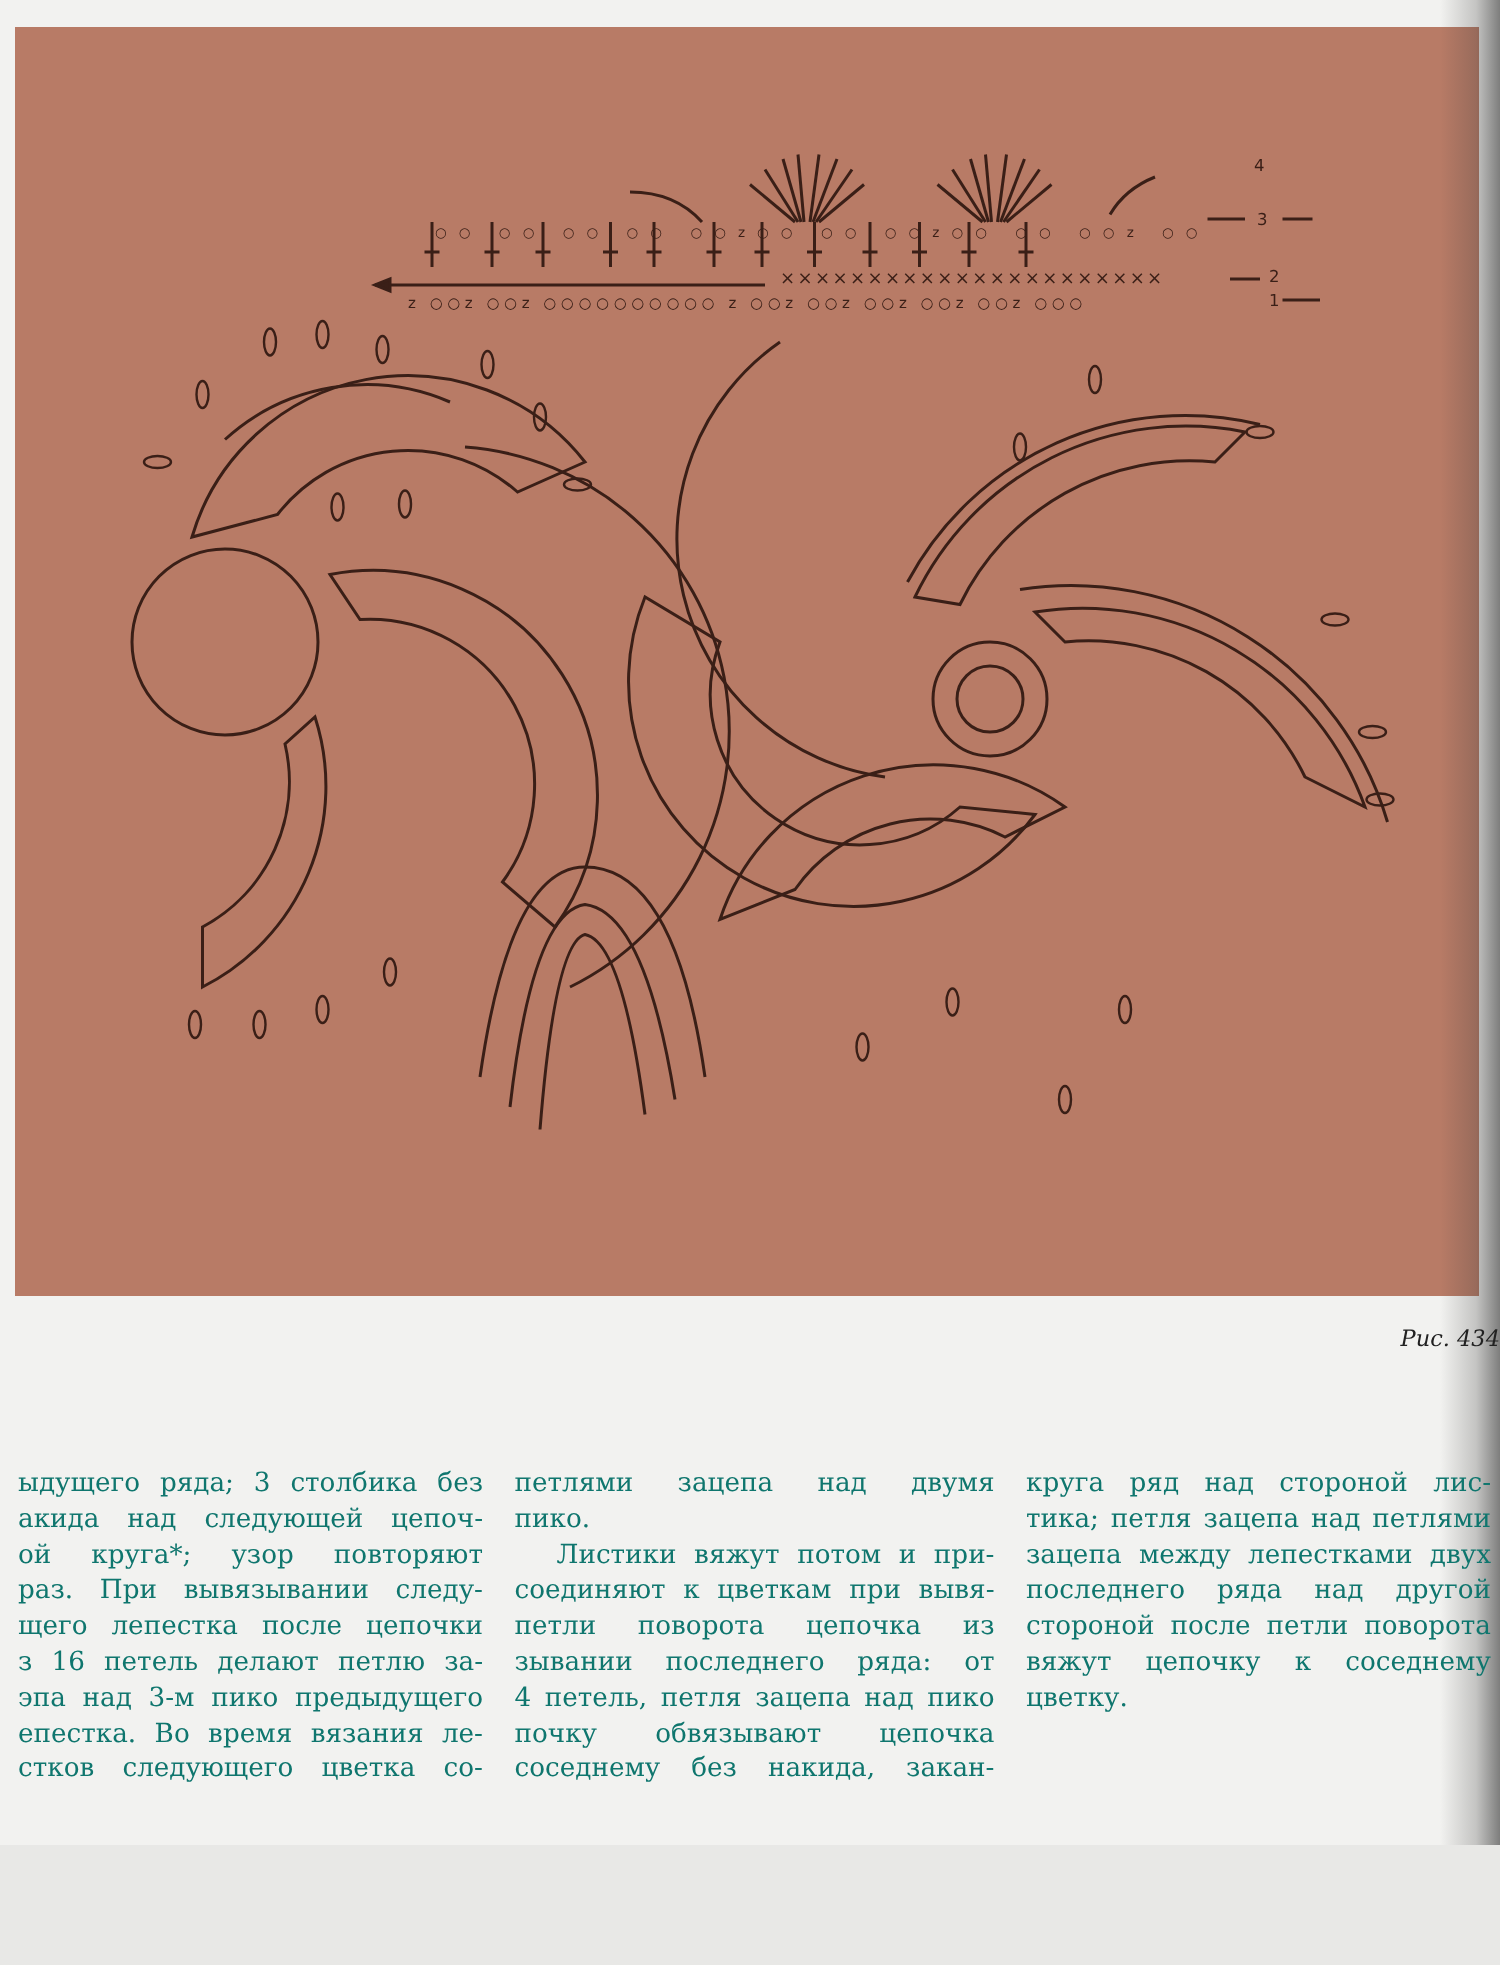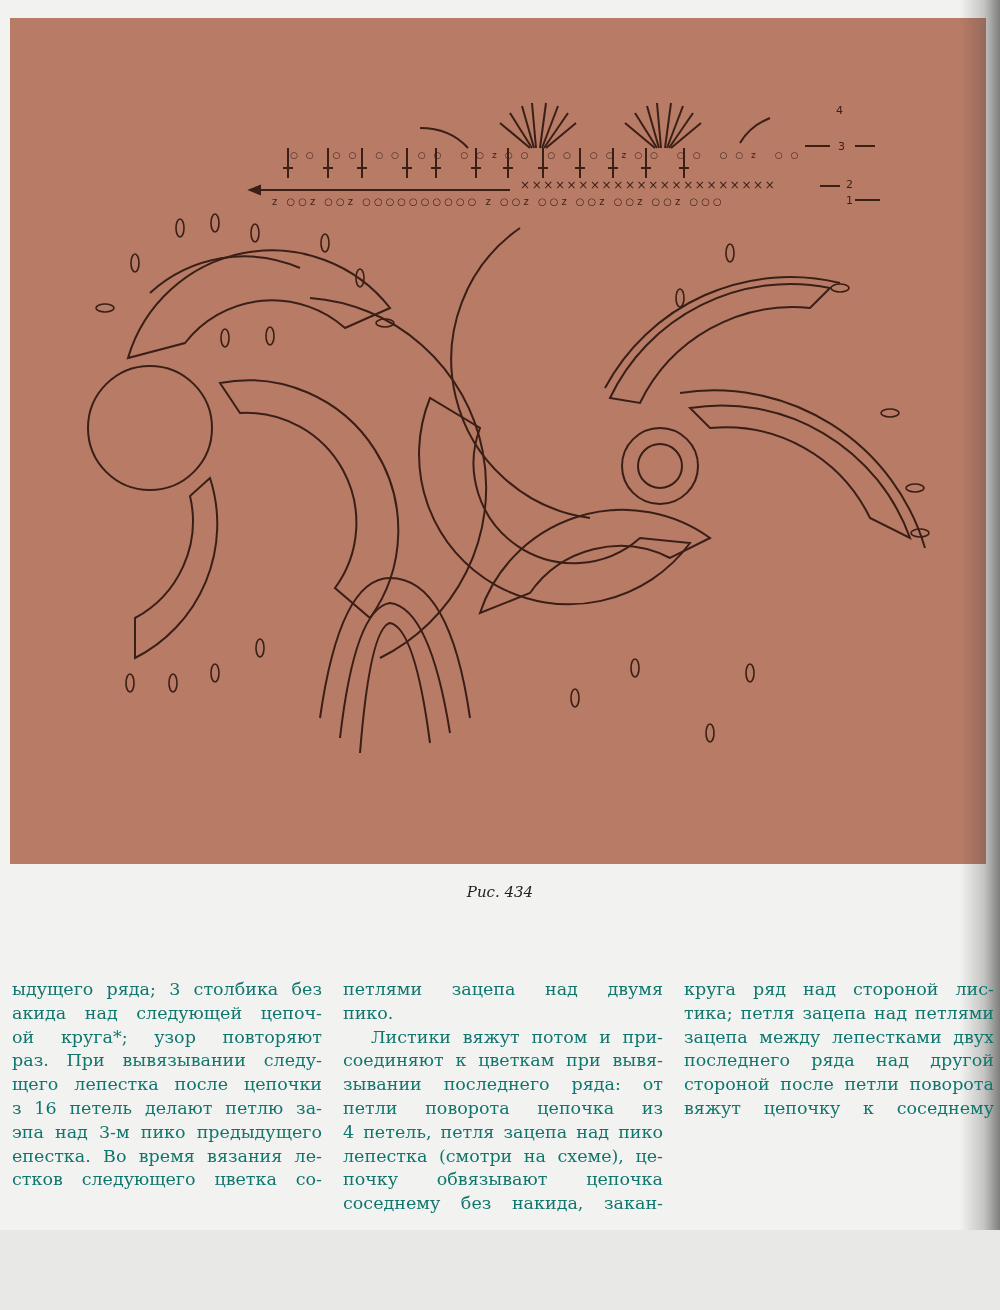--- a/index.html
+++ b/index.html
@@ -1,21 +1,21 @@
 <!DOCTYPE html>
 <html><head>
   <meta charset="utf-8">
   <style>
     html, body { margin:0; padding:0; }
     body { width:1000px; height:1310px; position:relative; overflow:hidden; background:#e6e6e4; font-family:"DejaVu Serif", serif; }
     .page { position:absolute; left:0; top:0; width:1000px; height:1230px; background:#f2f2f0; }
     .page-edge { position:absolute; left:960px; top:0; width:40px; height:1230px; background:linear-gradient(to right, rgba(0,0,0,0) 0%, rgba(60,60,60,0.25) 60%, rgba(30,30,30,0.55) 100%); }
     .figure { position:absolute; left:10px; top:18px; width:976px; height:846px; background:#b87b66; }
     .figure svg { position:absolute; left:0; top:0; }
-    .caption { position:absolute; left:0; top:883px; width:1000px; text-align:center; font-style:italic; font-size:15px; color:#222; }
+    .caption { position:absolute; left:0; top:883px; width:1000px; text-align:right; font-style:italic; font-size:15px; color:#222; }
     .col { position:absolute; top:978px; font-size:17.5px; line-height:23.8px; color:#0f766e; }
     .col p { margin:0; white-space:nowrap; }
     .col1 { left:12px; width:310px; }
     .col2 { left:343px; width:320px; }
     .col3 { left:684px; width:310px; }
     .justify { text-align-last: justify; text-align: justify; display:block; }
     .bottom-band { position:absolute; left:0; top:1230px; width:1000px; height:80px; background:#e8e8e6; }
   </style>
 </head>
 <body>
@@ -156,30 +156,30 @@
     <p class="justify">эпа над 3-м пико предыдущего</p>
     <p class="justify">епестка. Во время вязания ле-</p>
     <p class="justify">стков следующего цветка со-</p>
   </div>
 
   <div class="col col2">
     <p class="justify">петлями зацепа над двумя</p>
     <p>пико.</p>
     <p class="justify" style="padding-left:28px">Листики вяжут потом и при-</p>
     <p class="justify">соединяют к цветкам при вывя-</p>
+    <p class="justify">петли поворота цепочка из</p>
     <p class="justify">зывании последнего ряда: от</p>
-    <p class="justify">петли поворота цепочка из</p>
     <p class="justify">4 петель, петля зацепа над пико</p>
-    <p class="justify">лепестка (смотри на схеме), це-</p>
     <p class="justify">почку обвязывают цепочка</p>
     <p class="justify">соседнему без накида, закан-</p>
   </div>
 
   <div class="col col3">
     <p class="justify">круга ряд над стороной лис-</p>
     <p class="justify">тика; петля зацепа над петлями</p>
     <p class="justify">зацепа между лепестками двух</p>
     <p class="justify">последнего ряда над другой</p>
     <p class="justify">стороной после петли поворота</p>
     <p class="justify">вяжут цепочку к соседнему</p>
+    <p>цветку.</p>
   </div>
 </div>
 <div class="bottom-band"></div>
 
 </body></html>

